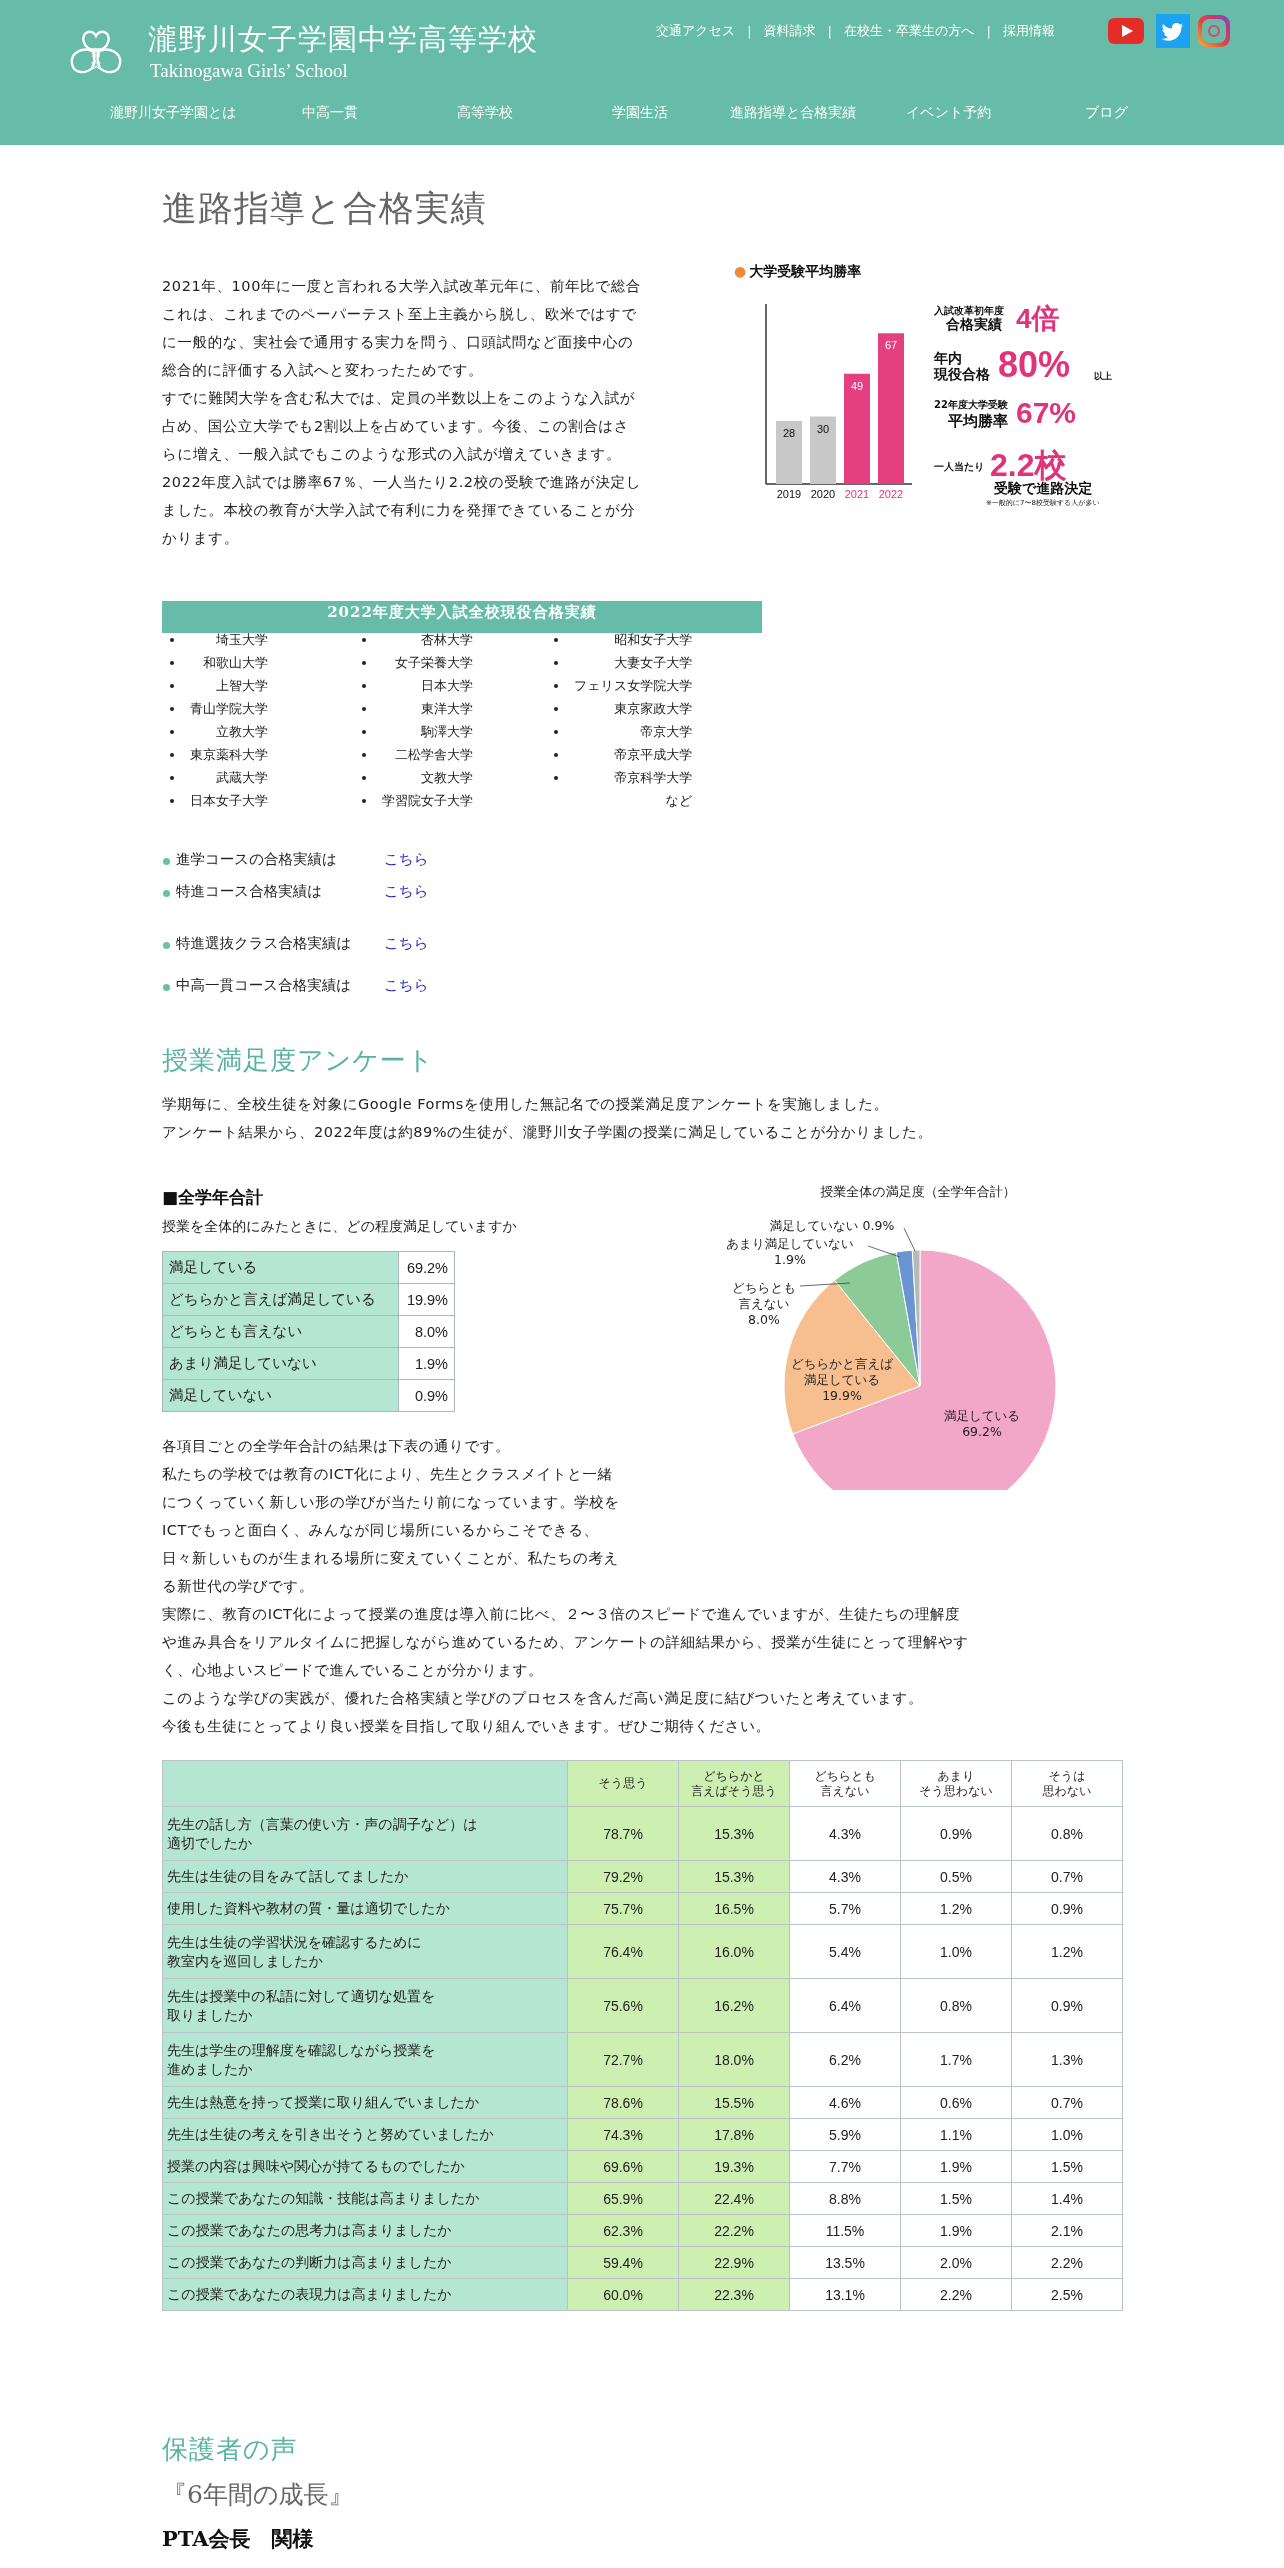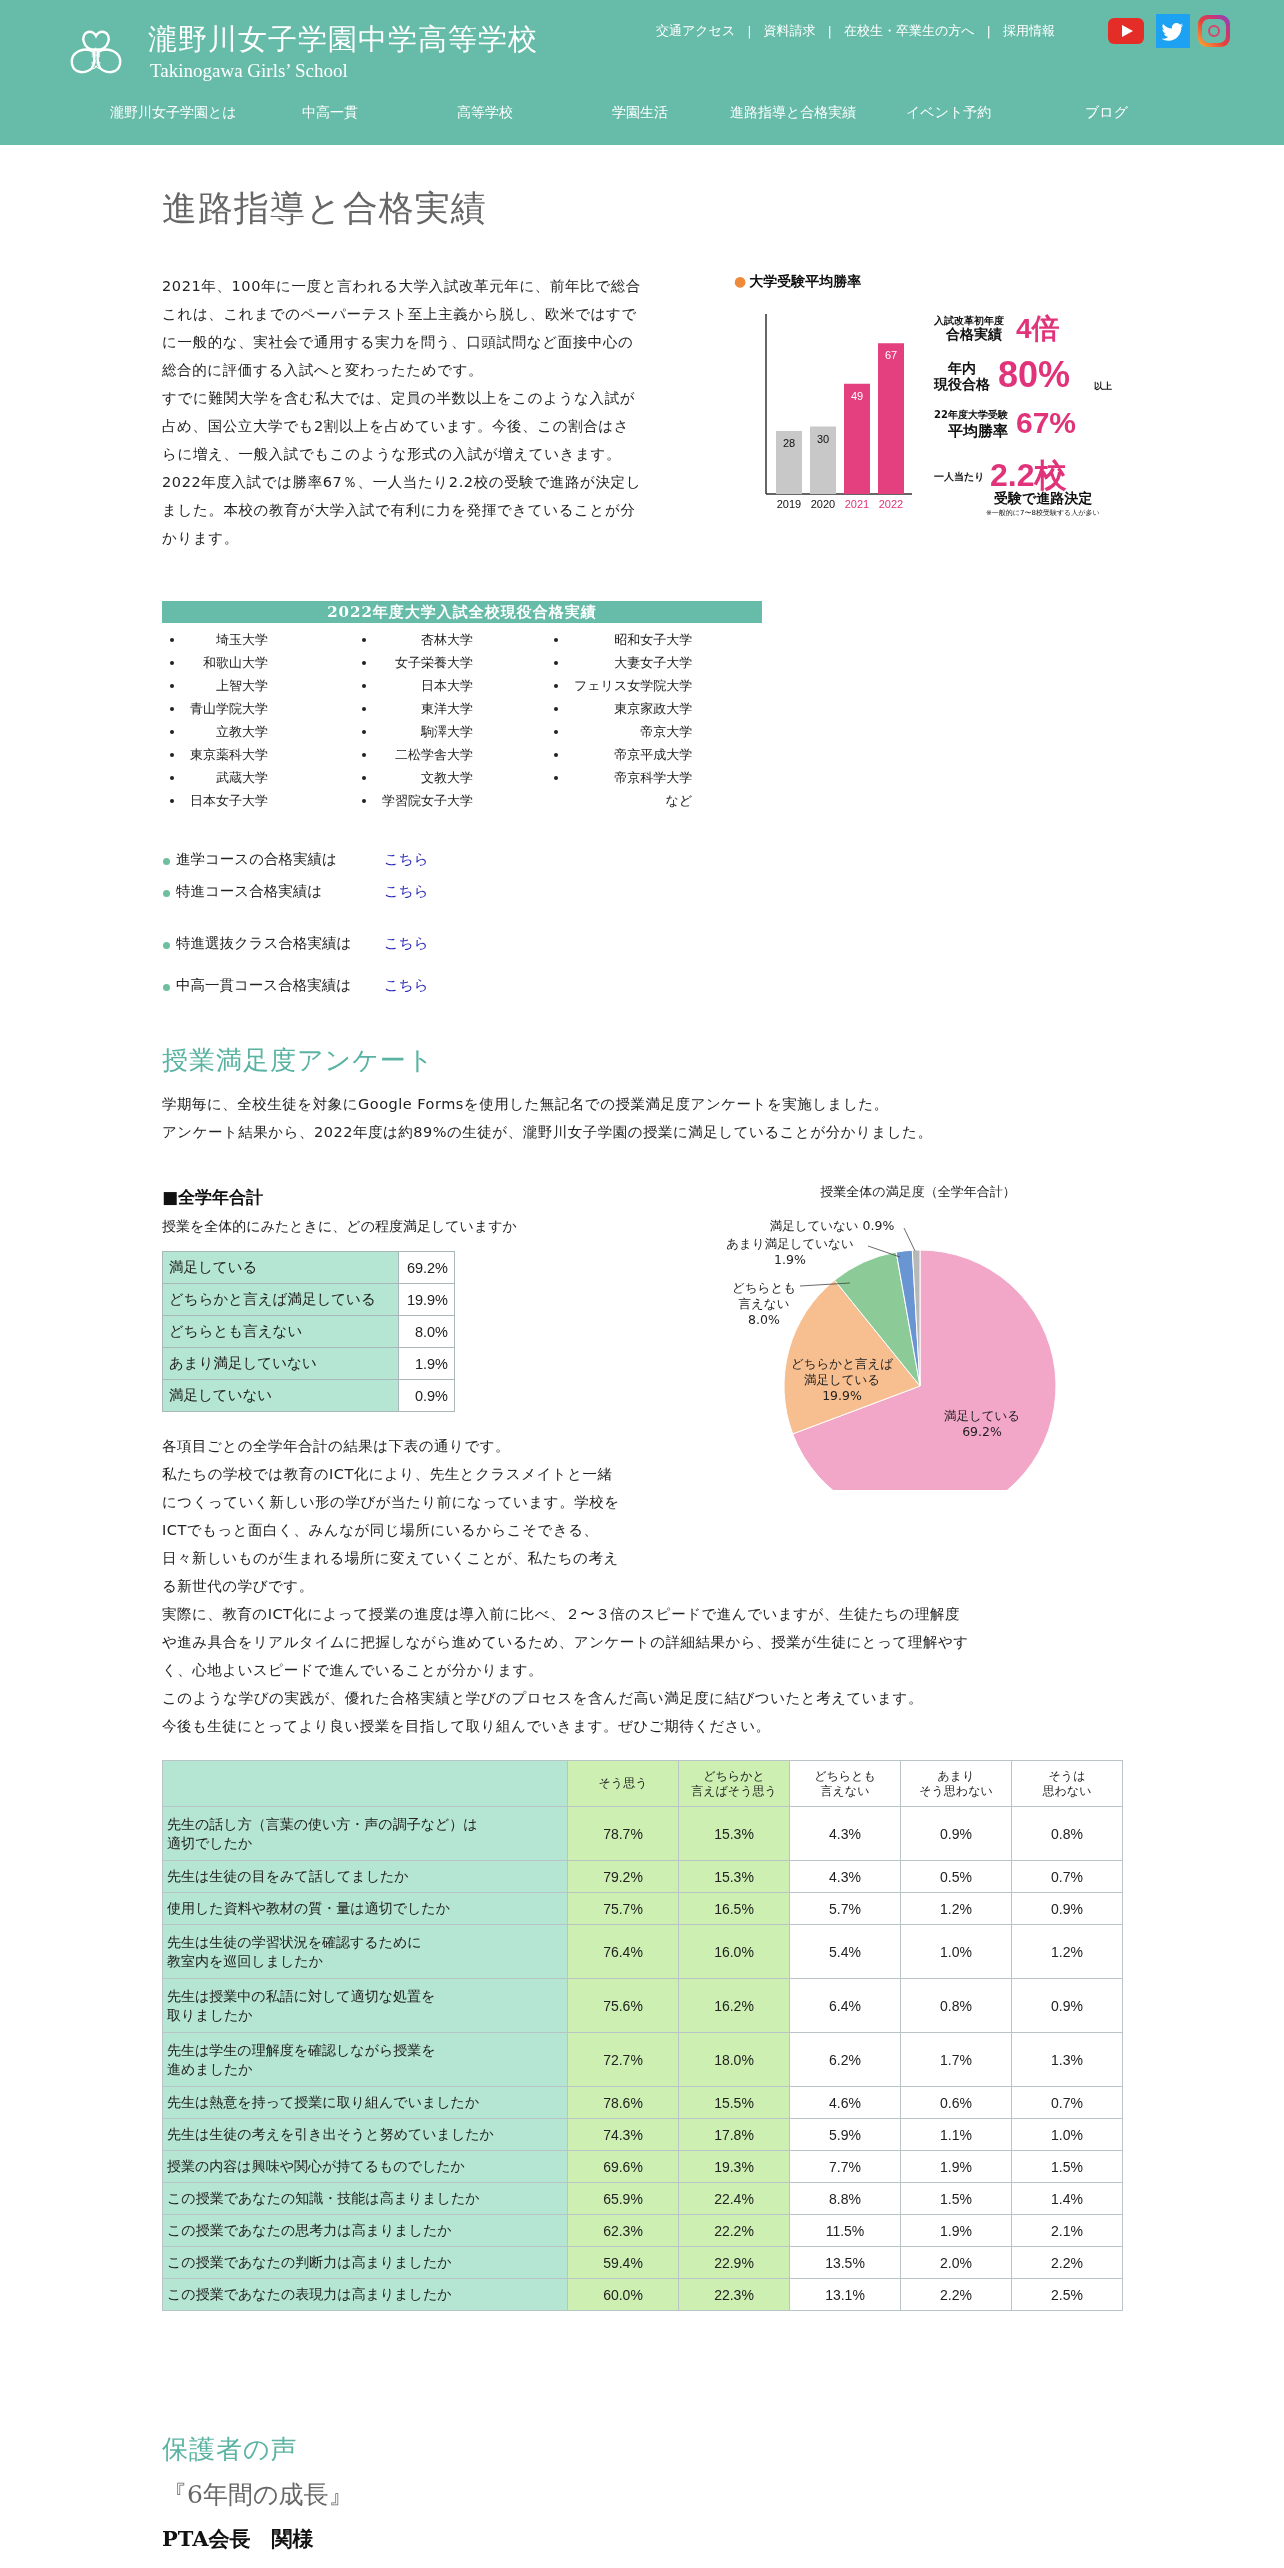--- a/index.html
+++ b/index.html
@@ -22,29 +22,29 @@
   .sns-ig::after { content: ""; position: absolute; left: 10px; top: 10px; width: 12px; height: 12px; border-radius: 50%; border: 2px solid #d8476a; box-sizing: border-box; }
   .main-nav { position: absolute; left: 0; top: 104px; width: 1284px; height: 24px; font-size: 14px; }
   .main-nav a { position: absolute; color: #fff; text-decoration: none; white-space: nowrap; }
 
   
   .content { position: relative; width: 1284px; }
   .page-title { position: absolute; left: 162px; top: 185px; font-size: 35px; color: #666; font-weight: normal; letter-spacing: 1px; }
   .intro-text { position: absolute; left: 162px; top: 272px; width: 560px; font-size: 14.5px; line-height: 28px; color: #222; letter-spacing: 0.6px; }
 
   
-  .info-graphic { position: absolute; left: 734px; top: 270px; width: 390px; height: 260px; text-align: center; }
+  .info-graphic { position: absolute; left: 734px; top: 260px; width: 390px; height: 260px; }
   .ig-title { position: absolute; left: 0; top: 3px; font-size: 14px; font-weight: bold; color: #111; }
   .ig-title .dot { color: #f08a3b; margin-right: 3px; }
   .bar-chart { position: absolute; left: 10px; top: 28px; }
   .stat { position: absolute; color: #111; font-weight: bold; }
   .stat .big { color: #e0337a; font-family: "Liberation Sans", sans-serif; font-weight: bold; }
 
   
-  .accept-header { position: absolute; left: 162px; top: 601px; width: 600px; height: 22px; background: #67bca9; color: #fff; font-family: "DejaVu Serif", serif; font-weight: bold; font-size: 15px; text-align: center; line-height: 22px; letter-spacing: 1px; }
+  .accept-header { position: absolute; left: 162px; top: 601px; width: 600px; height: 32px; background: #67bca9; color: #fff; font-family: "DejaVu Serif", serif; font-weight: bold; font-size: 15px; text-align: center; line-height: 22px; letter-spacing: 1px; }
   .uni-col { position: absolute; top: 628px; list-style: none; font-size: 13px; }
   .uni-col li { height: 23px; line-height: 23px; padding-left: 10px; position: relative; text-align: right; }
   .uni-col li.bullet::before { content: ""; position: absolute; left: -10px; top: 10px; width: 4px; height: 4px; background: #222; border-radius: 50%; }
 
   .course-links { position: absolute; left: 162px; top: 850px; }
   .course-row { position: absolute; left: 0; width: 400px; height: 24px; font-size: 14.5px; }
   .course-row .dot { position: absolute; left: 1px; top: 8px; width: 7px; height: 7px; border-radius: 50%; background: #6dbfa0; }
   .course-row .label { position: absolute; left: 14px; top: 0; }
   .course-row a { position: absolute; left: 222px; top: 0; color: #2a2ab8; text-decoration: none; }
 

